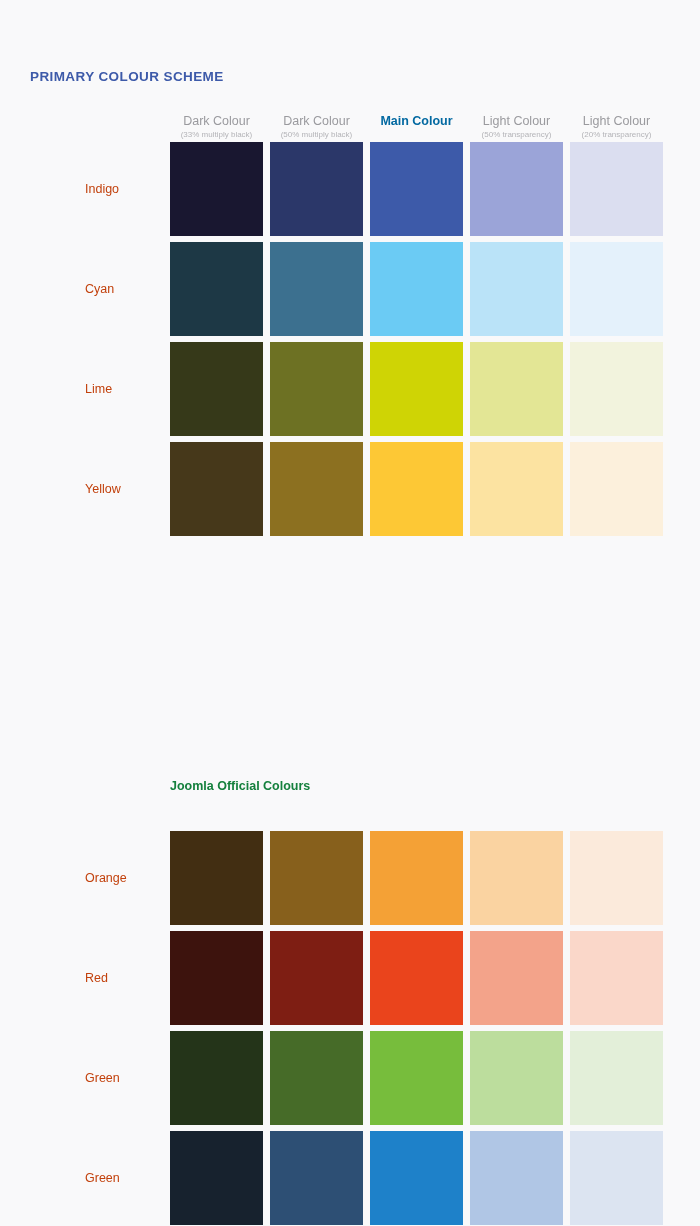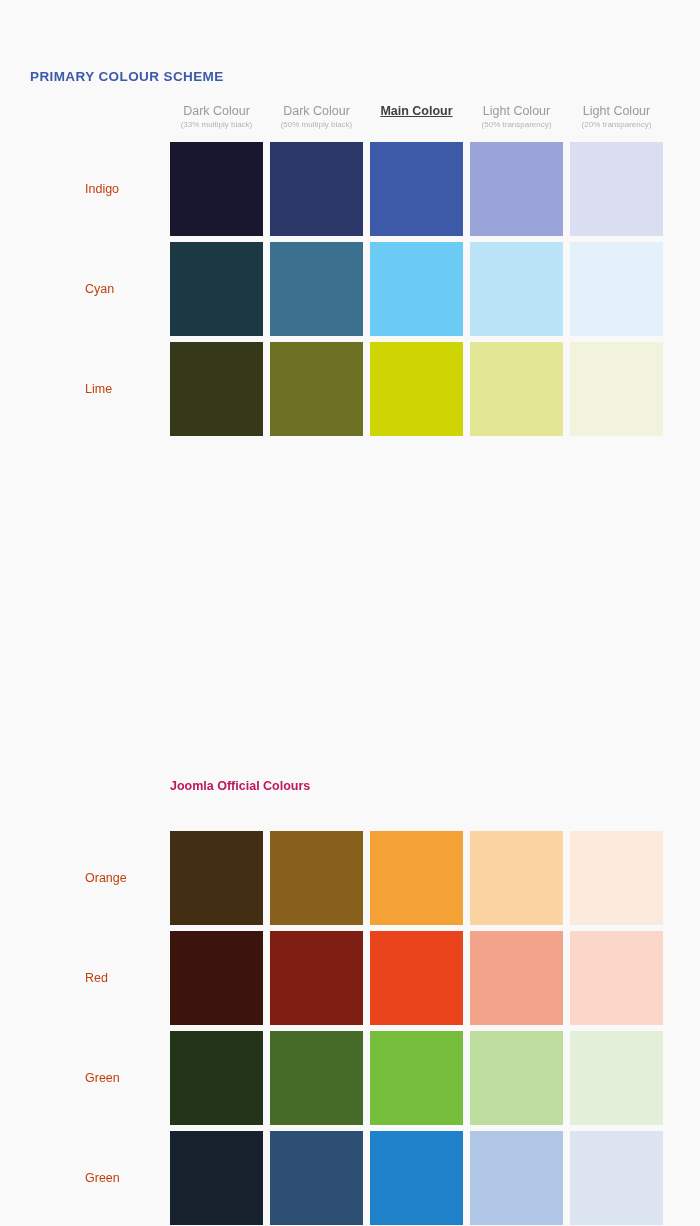--- a/index.html
+++ b/index.html
@@ -32,40 +32,39 @@
     letter-spacing: 0.4px;
     color: #3d5aa9;
     text-transform: uppercase;
     white-space: nowrap;
   }
 
   
   .col-headers {
     position: absolute;
     left: 170px;
-    top: 68px;
+    top: 78px;
     width: 530px;
     height: 34px;
   }
   .col-head {
     position: absolute;
     top: 0;
     width: 93px;
     text-align: center;
   }
   .col-head-label {
     font-size: 12.5px;
     color: #9a9a9e;
     line-height: 15px;
     white-space: nowrap;
   }
   .col-head.main .col-head-label {
-    color: #404040;
+    color: #0369a1;
     font-weight: bold;
-    text-decoration: underline;
   }
   .col-head-sub {
     font-size: 8px;
     color: #b4b4b8;
     line-height: 12px;
     white-space: nowrap;
   }
 
   
   .grid {
@@ -97,21 +96,21 @@
     width: 93px;
     height: 94px;
   }
 
   
   .section-heading {
     position: absolute;
     left: 170px;
     font-size: 12.5px;
     font-weight: bold;
-    color: #be185d;
+    color: #15803d;
     white-space: nowrap;
   }
 </style>
 </head>
 <body>
 
 <div class="page">
 
   <div class="page-title">PRIMARY COLOUR SCHEME</div>
 
@@ -162,20 +161,30 @@
         <div class="row">
           <div class="row-label">Lime</div>
           <div class="swatches">
             <div class="swatch" title="#363919" style="left: 0px; background: rgb(54, 57, 25);"></div>
             <div class="swatch" title="#6D7123" style="left: 100px; background: rgb(109, 113, 35);"></div>
             <div class="swatch" title="#CFD405" style="left: 200px; background: rgb(207, 212, 5);"></div>
             <div class="swatch" title="#E3E695" style="left: 300px; background: rgb(227, 230, 149);"></div>
             <div class="swatch" title="#F2F3DD" style="left: 400px; background: rgb(242, 243, 221);"></div>
           </div>
         </div>
+        <div class="row">
+          <div class="row-label">Yellow</div>
+          <div class="swatches">
+            <div class="swatch" title="#46381A" style="left: 0px; background: rgb(70, 56, 26);"></div>
+            <div class="swatch" title="#8C7020" style="left: 100px; background: rgb(140, 112, 32);"></div>
+            <div class="swatch" title="#FDC835" style="left: 200px; background: rgb(253, 200, 53);"></div>
+            <div class="swatch" title="#FCE3A1" style="left: 300px; background: rgb(252, 227, 161);"></div>
+            <div class="swatch" title="#FCF0DC" style="left: 400px; background: rgb(252, 240, 220);"></div>
+          </div>
+        </div>
       </div>
       <div class="section-heading" style="top: 743px;">Joomla Official Colours</div>
       <div style="position: absolute; left: 0px; top: 792px; width: 700px;">
         <div class="row">
           <div class="row-label">Orange</div>
           <div class="swatches">
             <div class="swatch" title="#422E12" style="left: 0px; background: rgb(66, 46, 18);"></div>
             <div class="swatch" title="#87601C" style="left: 100px; background: rgb(135, 96, 28);"></div>
             <div class="swatch" title="#F4A136" style="left: 200px; background: rgb(244, 161, 54);"></div>
             <div class="swatch" title="#FAD3A1" style="left: 300px; background: rgb(250, 211, 161);"></div>

